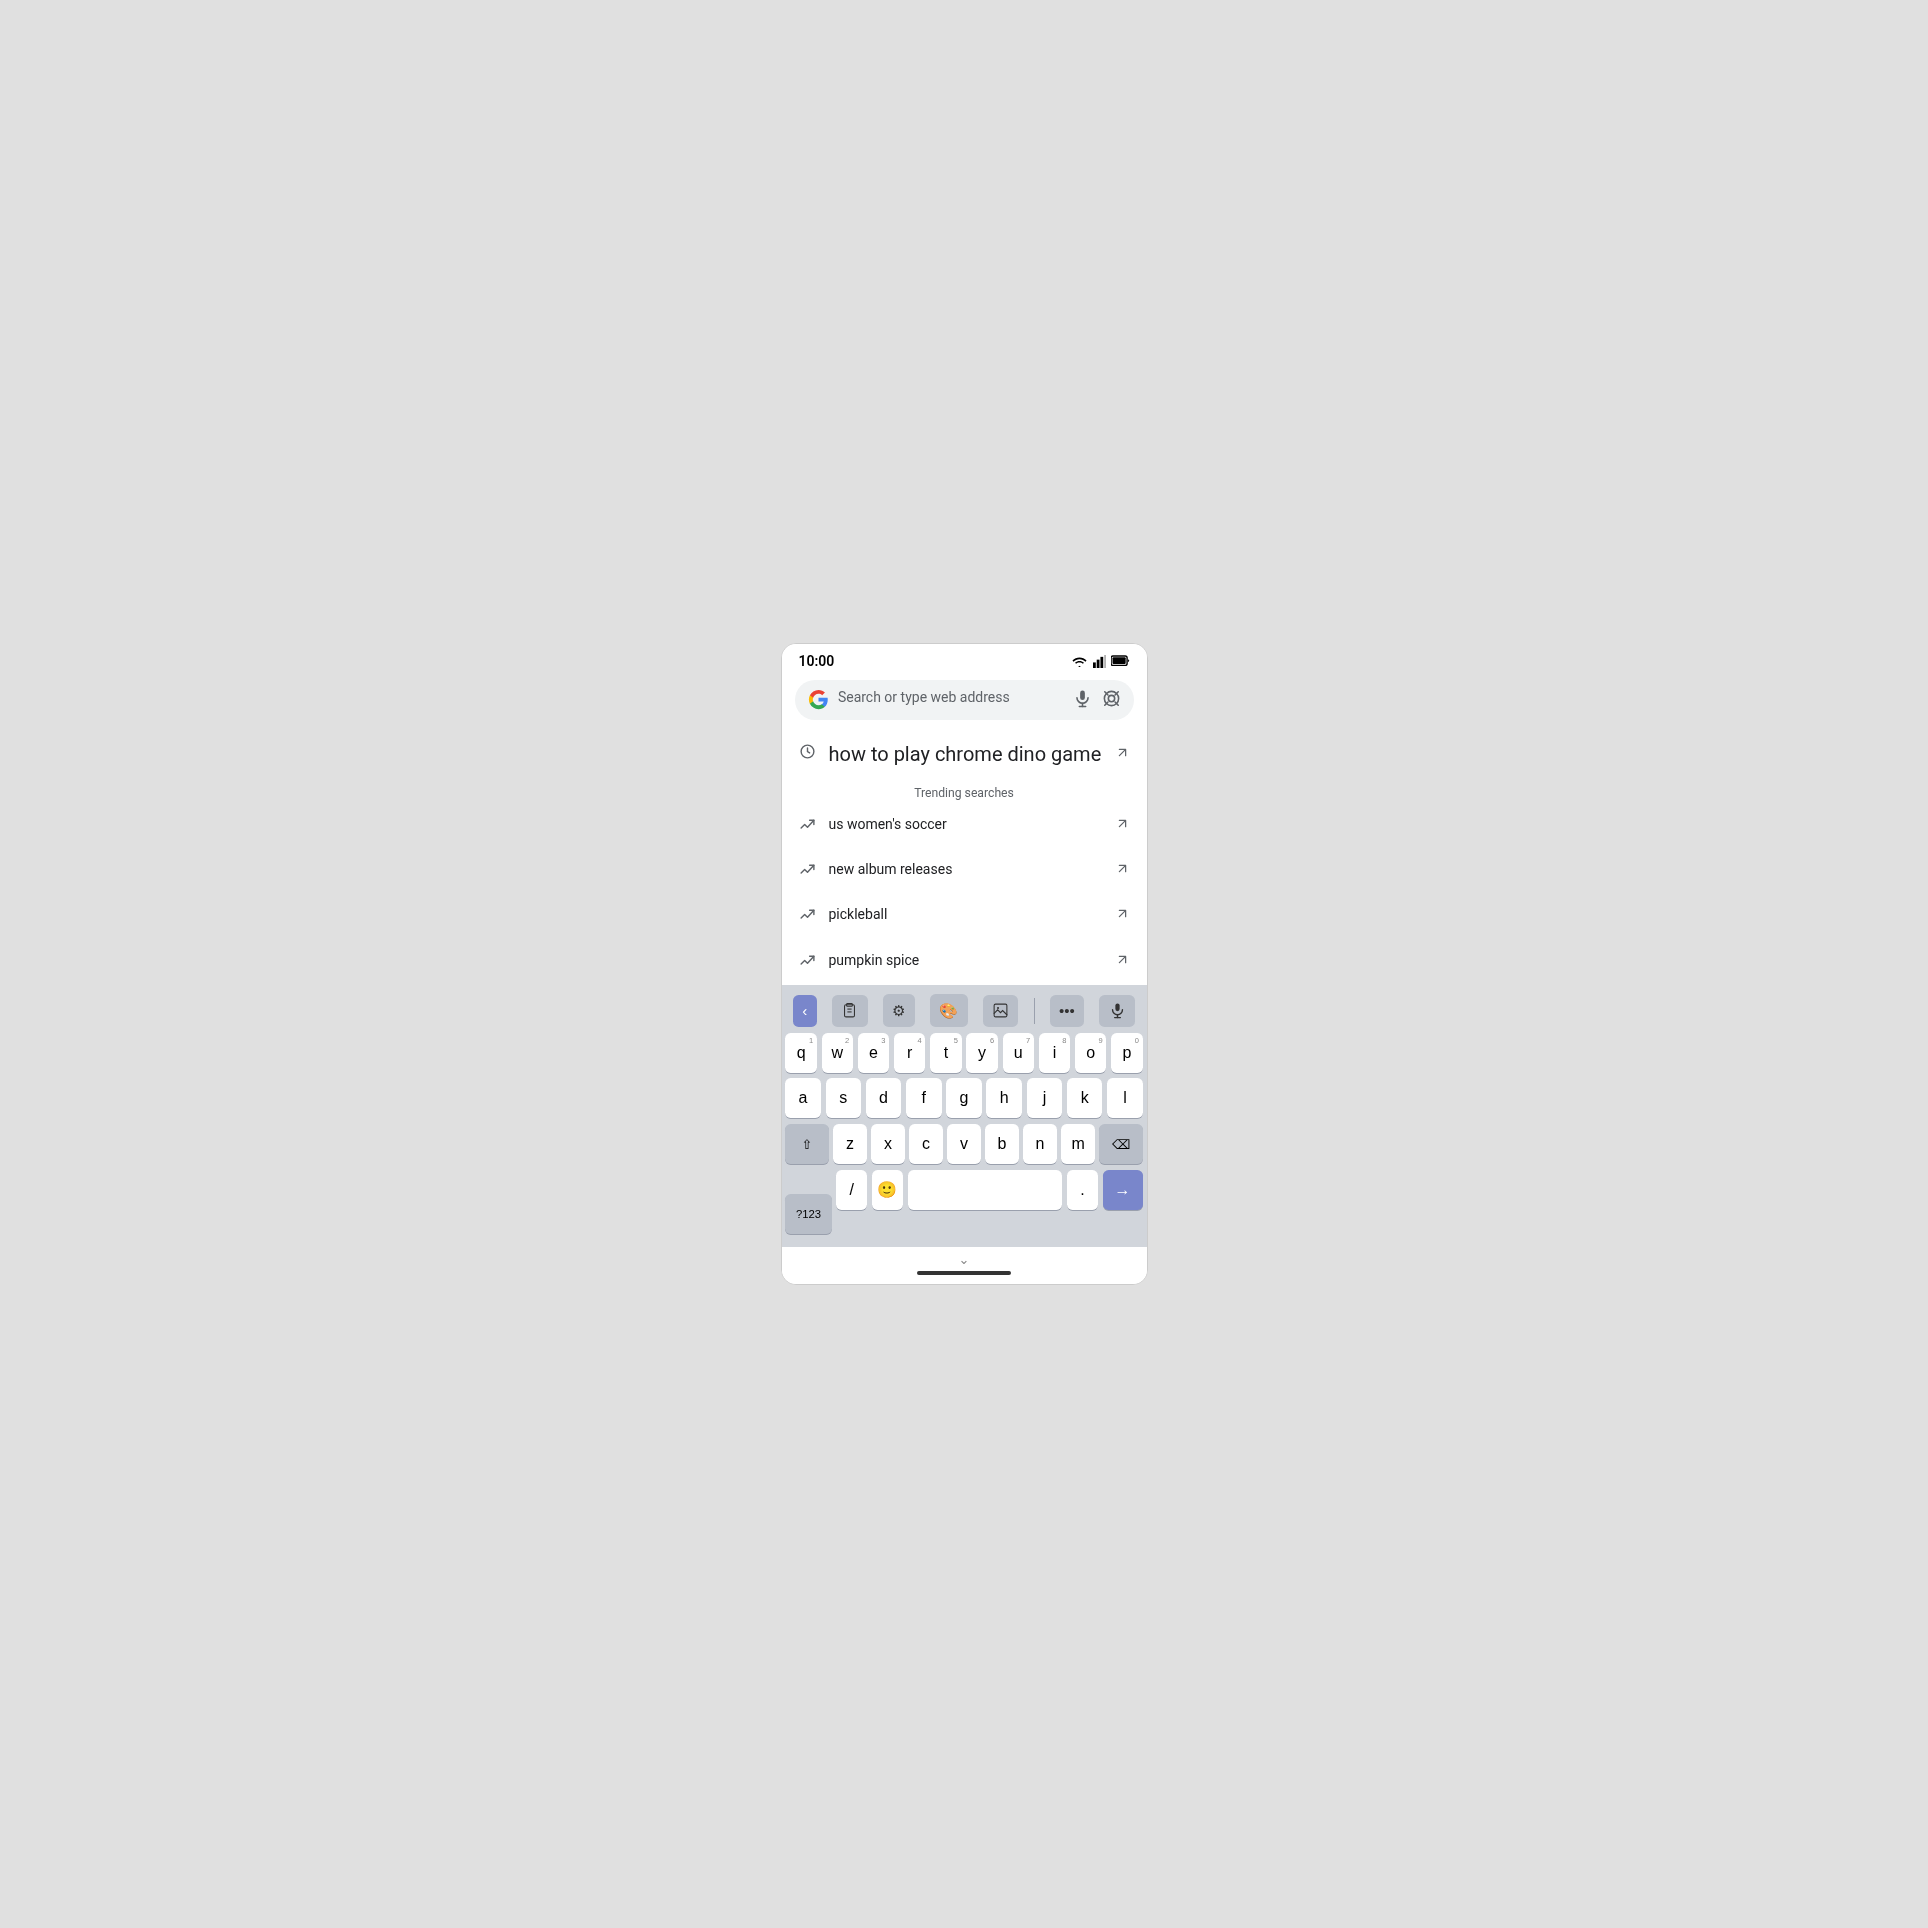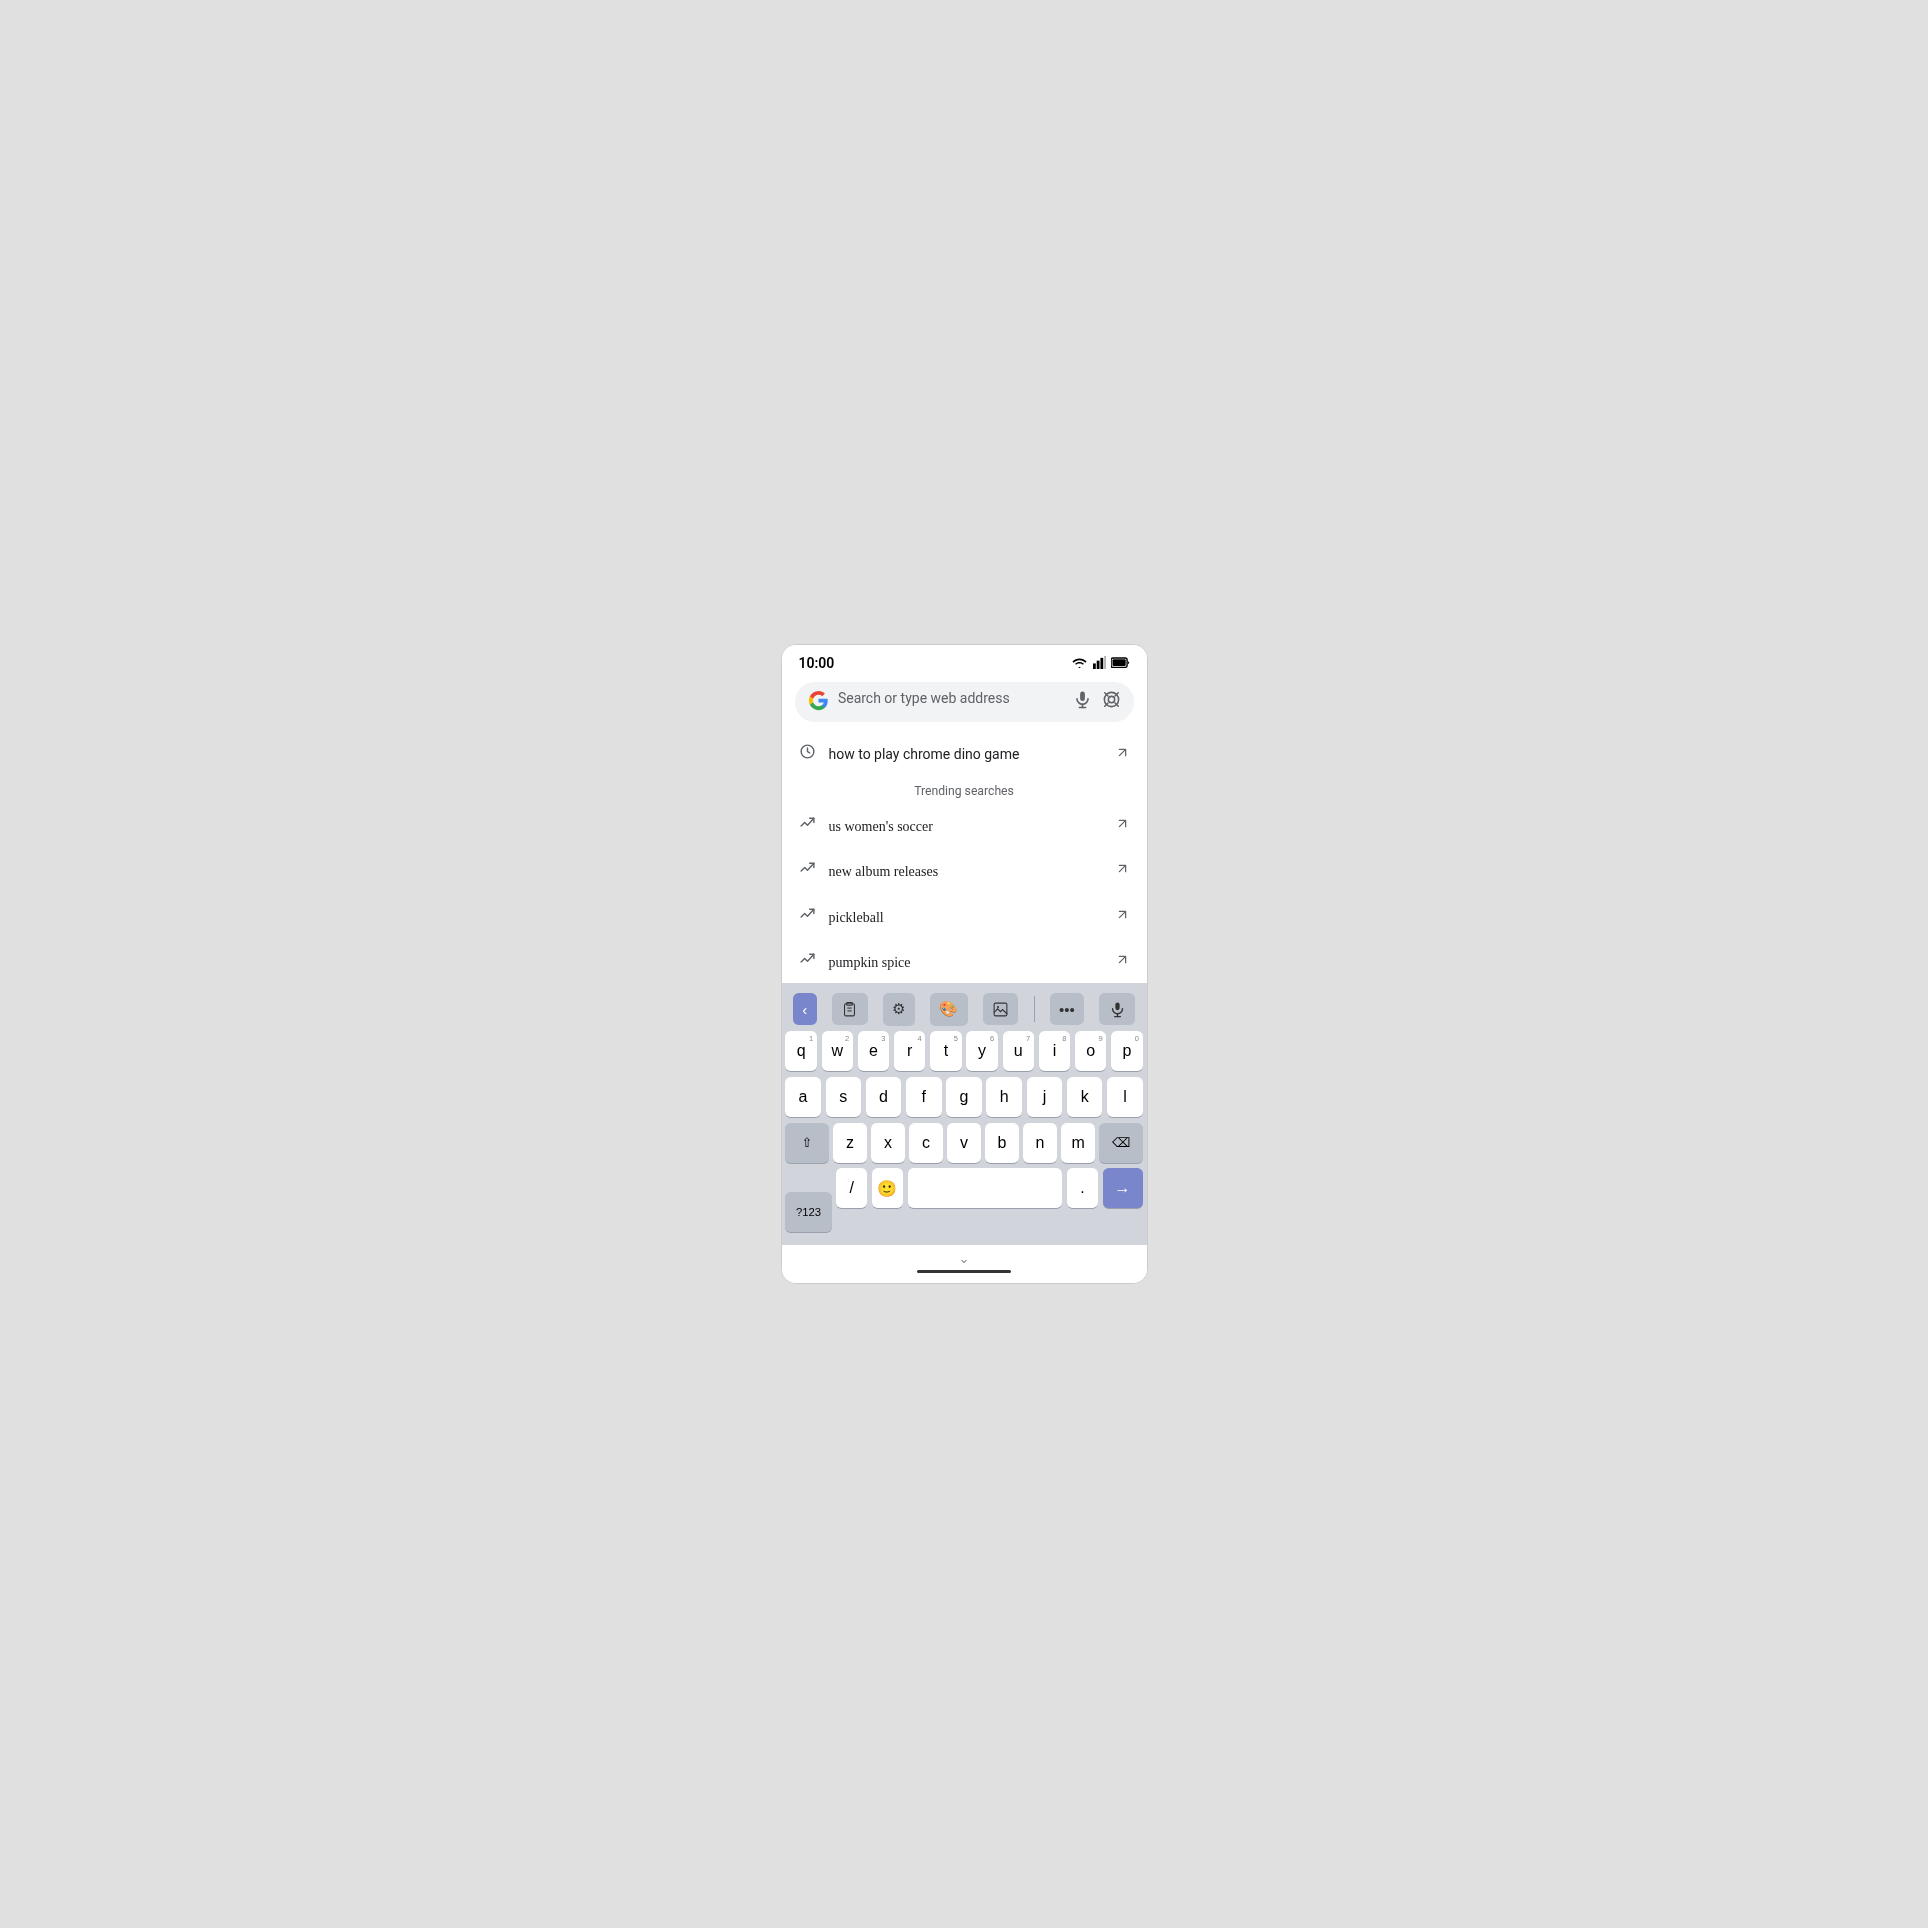--- a/index.html
+++ b/index.html
@@ -71,37 +71,36 @@
       overflow-y: auto;
     }
     .history-item {
       display: flex;
       align-items: center;
       padding: 12.2px 17px;
       gap: 13px;
       cursor: pointer;
     }
     .history-icon { color: #5f6368; font-size: 17px; flex-shrink: 0; }
-    .history-text { flex: 1; font-size: 14px; color: #202124; }
+    .history-text { flex: 1; font-size: 20px; color: #202124; }
     .arrow-icon { color: #5f6368; font-size: 14px; }
 
     .section-label {
       padding: 7.5px 17px 3.8px 17px;
       font-size: 12.2px;
       font-weight: 400;
       color: #5f6368;
       text-align: center;
     }
     .trending-item {
       display: flex;
-      align-items: flex-end;
+      align-items: flex-start;
       padding: 12.2px 17px;
       gap: 13px;
       cursor: pointer;
-      font-family: Liberation Serif, serif;
     }
     .trend-icon { color: #5f6368; font-size: 15px; flex-shrink: 0; }
     .trend-text { flex: 1; font-size: 14px; color: #202124; }
 
     
     .keyboard {
       background: #d1d5db;
       padding: 5.6px 3.8px 7.5px 3.8px;
     }
     .keyboard-toolbar {

